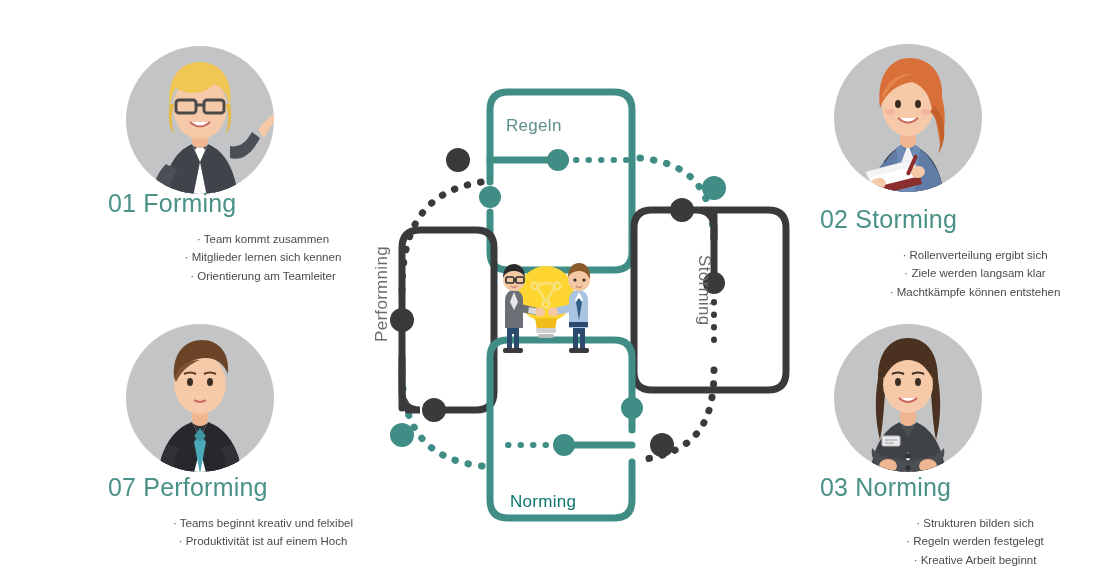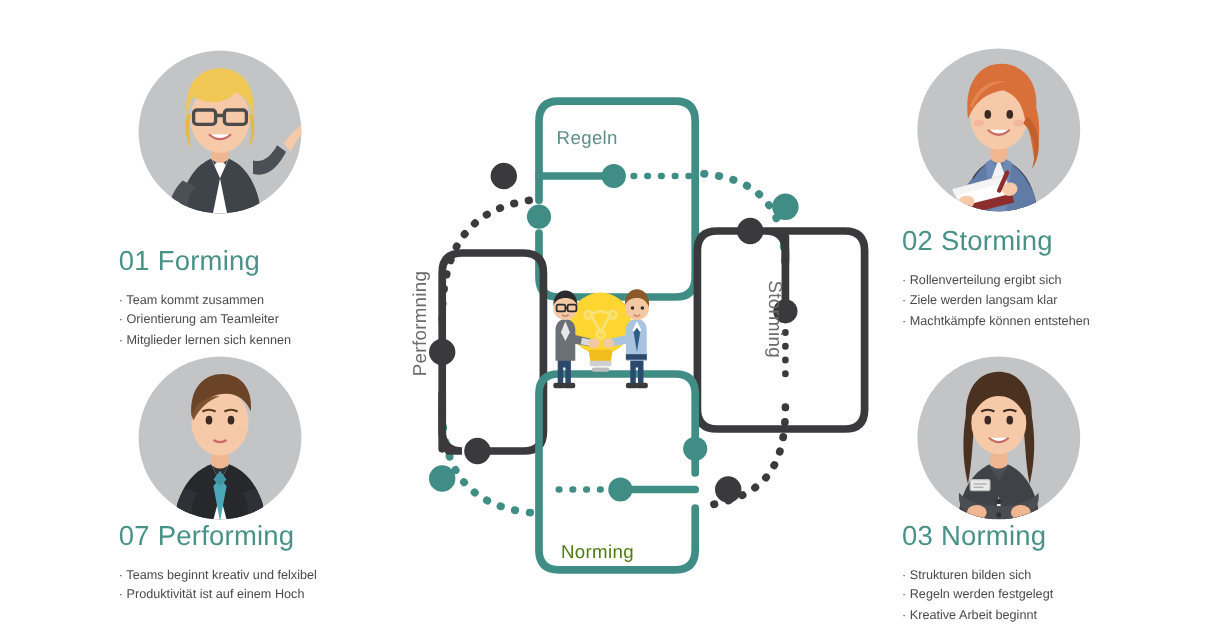--- a/index.html
+++ b/index.html
@@ -7,32 +7,32 @@
     width:1110px;height:580px;position:relative;overflow:hidden;
     background:#ffffff;
     font-family:"Liberation Sans", sans-serif;
   }
   .stage{position:absolute;inset:0;}
 
   
   .side-block{position:absolute;width:310px;}
   .side-block.left{left:108px;text-align:left;}
   .side-block.right{left:820px;text-align:left;}
-  .sb-tl{top:224px;}
+  .sb-tl{top:190px;}
   .sb-tr{top:206px;}
   .sb-bl{top:474px;}
   .sb-br{top:474px;}
 
   .sb-heading{
     font-size:25px;font-weight:400;letter-spacing:.2px;
     color:#4a9287;line-height:1.1;margin:0 0 12px 0;white-space:nowrap;
   }
   .sb-list{list-style:none;margin:0;padding:0;}
   .sb-list li{
-    font-size:11.5px;color:#4b4b4b;line-height:1.62;white-space:nowrap;
+    font-size:11.5px;color:#4b4b4b;line-height:1.62;white-space:nowrap;text-align:center;
   }
   .sb-list li::before{content:"· ";color:#4b4b4b;}
 
   
   .avatar{
     position:absolute;width:148px;height:148px;border-radius:50%;
     background:#c3c4c6;overflow:hidden;
   }
   .av-tl{left:126px;top:46px;}
   .av-tr{left:834px;top:44px;}
@@ -42,21 +42,21 @@
 
   
   .diagram{position:absolute;left:310px;top:70px;width:500px;height:470px;}
   .diagram svg{position:absolute;left:0;top:0;width:500px;height:470px;}
 
   .box-label{
     position:absolute;font-size:17px;color:#6b6b6b;font-weight:400;
     letter-spacing:.3px;white-space:nowrap;
   }
   .lbl-forming{left:196px;top:46px;color:#5d8f88;}
-  .lbl-norming{left:200px;top:422px;color:#4d7c0f;text-align:center;}
+  .lbl-norming{left:200px;top:422px;color:#0f766e;text-align:center;}
   .lbl-storming{
     left:404px;top:185px;transform:rotate(90deg);transform-origin:left top;
     color:#6b6b6b;
   }
   .lbl-performing{
     left:62px;top:272px;transform:rotate(-90deg);transform-origin:left top;
     color:#6b6b6b;
   }
 
   .bulb-scene{position:absolute;left:175px;top:182px;width:122px;height:108px;}
@@ -204,22 +204,22 @@
         <path d="M73 82 Q82 90 91 82 Z" fill="#ffffff"></path>
         <path d="M73 82 Q82 90 91 82" fill="none" stroke="#c96a63" stroke-width="2"></path>
       </g>
     </svg>
   </div>
 
   <div class="side-block left sb-tl">
     <div class="sb-heading">01 Forming</div>
     <ul class="sb-list">
       <li>Team kommt zusammen</li>
+      <li>Mitglieder lernen sich kennen</li>
       <li>Orientierung am Teamleiter</li>
-      <li>Mitglieder lernen sich kennen</li>
     </ul>
   </div>
 
   <div class="side-block right sb-tr">
     <div class="sb-heading">02 Storming</div>
     <ul class="sb-list">
       <li>Rollenverteilung ergibt sich</li>
       <li>Ziele werden langsam klar</li>
       <li>Machtkämpfe können entstehen</li>
     </ul>

